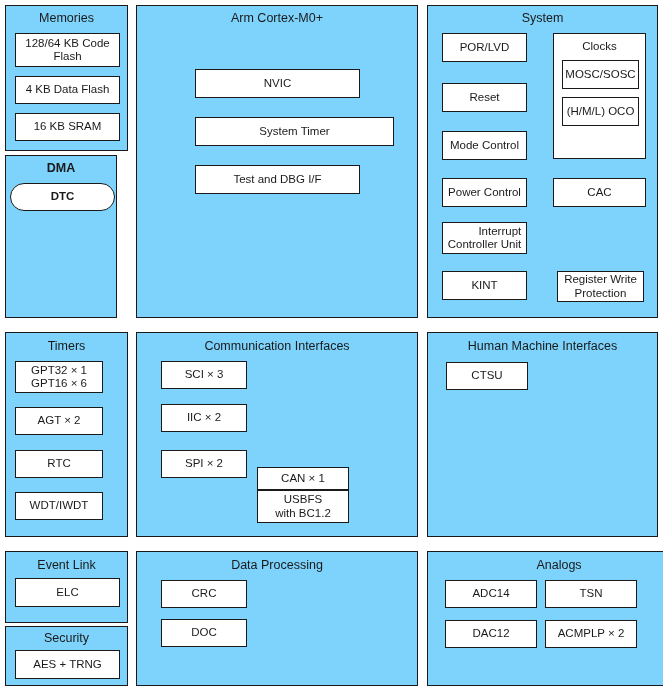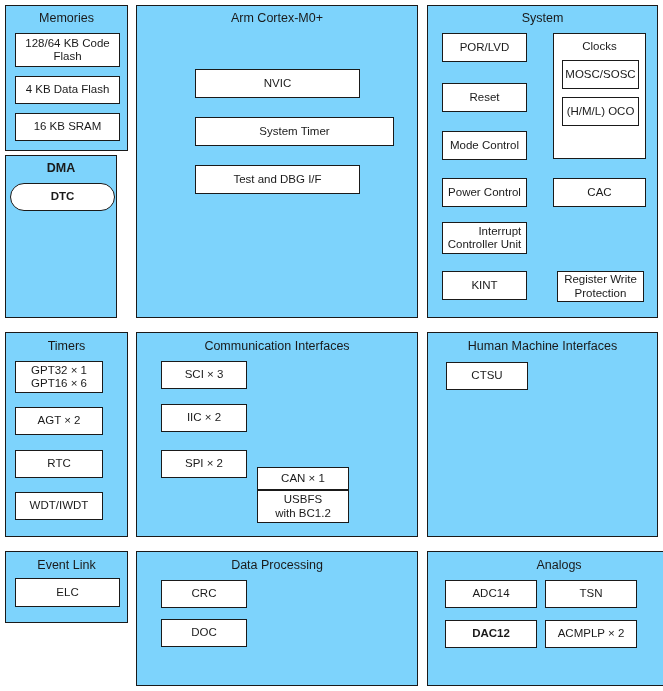--- a/index.html
+++ b/index.html
@@ -140,28 +140,32 @@
   <div class="panel" style="left:427px; top:332px; width:231px; height:205px;">
     <div class="panel-title" style="top:6px;">Human Machine Interfaces</div>
     <div class="block" style="left:18px; top:29px; width:82px; height:28px;">CTSU</div>
   </div>
 
   <div class="panel" style="left:5px; top:551px; width:123px; height:72px;">
     <div class="panel-title" style="top:6px;">Event Link</div>
     <div class="block" style="left:9px; top:26px; width:105px; height:29px;">ELC</div>
   </div>
 
+  <div class="panel" style="left:5px; top:626px; width:123px; height:60px;">
+    <div class="panel-title" style="top:4px;">Security</div>
+    <div class="block" style="left:9px; top:23px; width:105px; height:29px;">AES + TRNG</div>
+  </div>
 
   <div class="panel" style="left:136px; top:551px; width:282px; height:135px;">
     <div class="panel-title" style="top:6px;">Data Processing</div>
     <div class="block" style="left:24px; top:28px; width:86px; height:28px;">CRC</div>
     <div class="block" style="left:24px; top:67px; width:86px; height:28px;">DOC</div>
   </div>
 
   <div class="panel" style="left:427px; top:551px; width:264px; height:135px;">
     <div class="panel-title" style="top:6px;">Analogs</div>
     <div class="block" style="left:17px; top:28px; width:92px; height:28px;text-align:right;">ADC14</div>
     <div class="block" style="left:117px; top:28px; width:92px; height:28px;">TSN</div>
-    <div class="block" style="left:17px; top:68px; width:92px; height:28px;font-weight:bold;">DAC12</div>
+    <div class="block" style="left:17px; top:68px; width:92px; height:28px;">DAC12</div>
     <div class="block" style="left:117px; top:68px; width:92px; height:28px;">ACMPLP × 2</div>
   </div>
 
 </div>
 
 </body></html>

